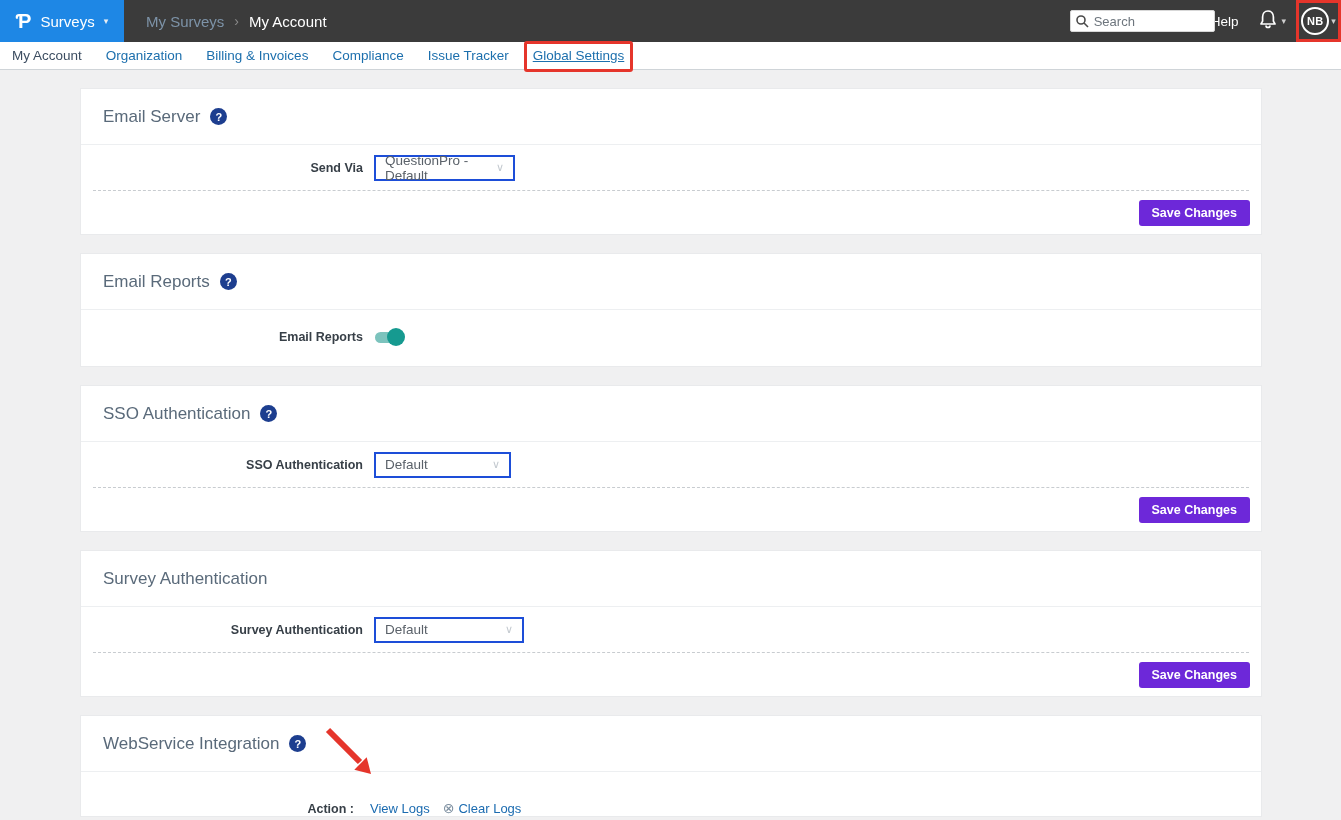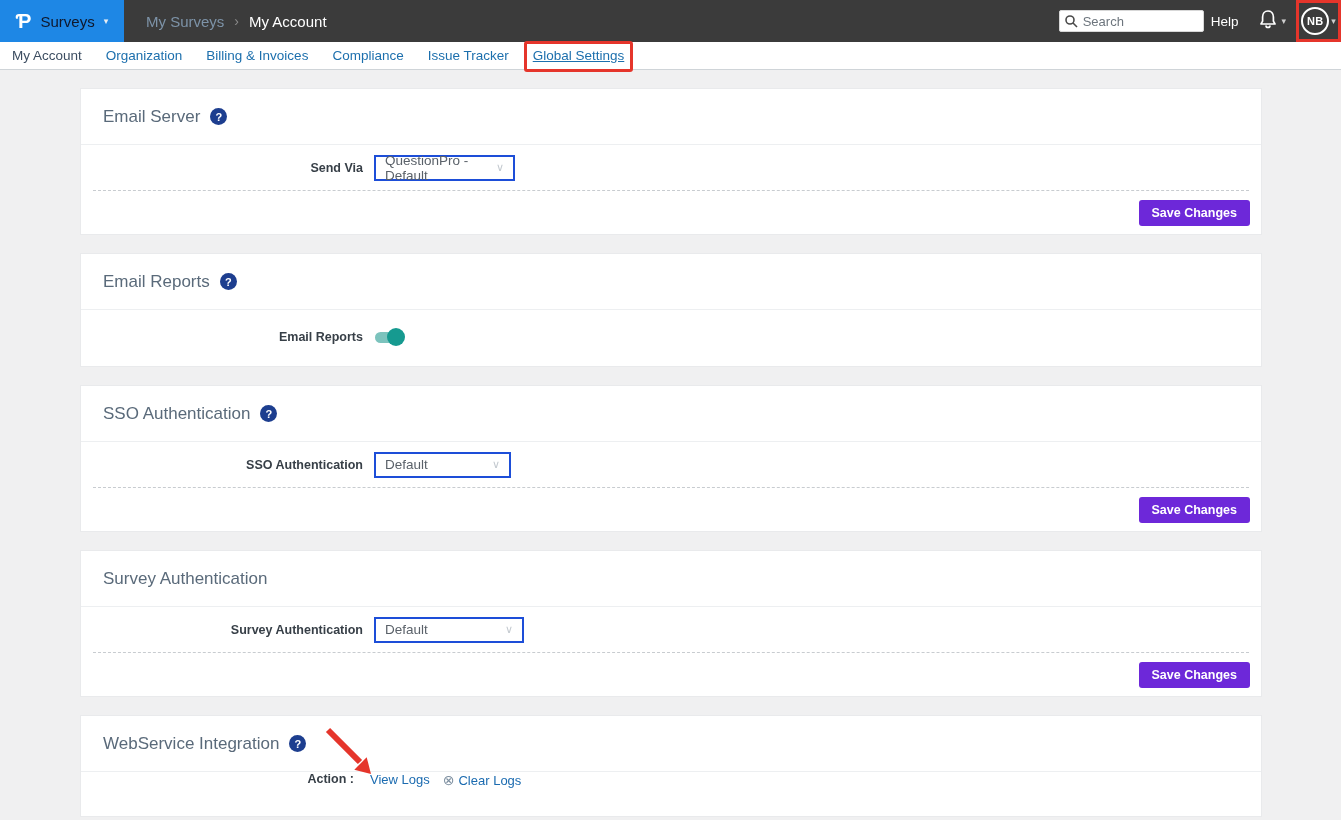--- a/index.html
+++ b/index.html
@@ -3,28 +3,28 @@
 <meta charset="utf-8">
 <style>
   * { margin:0; padding:0; box-sizing:border-box; }
   html,body { width:1341px; height:820px; }
   body { font-family:"Liberation Sans", sans-serif; background:#f0f0f1; overflow:hidden; }
 
   
   .topbar { height:42px; background:#3b3b3b; display:flex; align-items:center; position:relative; }
   .logo-area { width:124px; height:42px; background:#1e87e5; display:flex; align-items:center; justify-content:center; gap:9px; cursor:pointer; flex:none; }
   .logo-glyph { color:#fff; font-size:20px; font-weight:bold; line-height:1; }
-  .product-label { color:#0f172a; font-size:15px; }
+  .product-label { color:#ffffff; font-size:15px; }
   .caret { font-size:9px; color:#e8edf2; line-height:1; }
   .breadcrumb { display:flex; align-items:center; gap:10px; margin-left:22px; font-size:15px; }
   .crumb-parent { color:#7d93a8; }
   .crumb-sep { color:#8a8a8a; font-size:14px; }
   .crumb-current { color:#fff; }
   .topbar-right { margin-left:auto; display:flex; align-items:center; height:42px; }
-  .searchbox { position:relative; width:127px; height:22px; margin-right:25px; }
+  .searchbox { position:relative; width:127px; height:22px; margin-right:14px; }
   .searchbox input { width:145px; height:22px; border:1px solid #d7d7d7; border-radius:2px; padding:0 6px 0 23px; font-size:13px; color:#333; font-family:"Liberation Sans",sans-serif; outline:none; }
   .searchbox input::placeholder { color:#6d757d; }
   .search-icon { position:absolute; left:5px; top:4px; }
   .help-label { color:#fff; font-size:13.5px; margin-right:20px; cursor:pointer; }
   .bell-wrap { display:flex; align-items:center; gap:3px; margin-right:10px; cursor:pointer; }
   .avatar-wrap { width:45px; height:42px; border:3px solid #e5352b; display:flex; align-items:center; justify-content:center; gap:2px; cursor:pointer; }
   .avatar-circle { width:28px; height:28px; border:2px solid #fff; border-radius:50%; color:#fff; font-size:11px; font-weight:bold; display:flex; align-items:center; justify-content:center; flex:none; letter-spacing:.3px; }
 
   
   .tabbar { height:28px; background:#fff; border-bottom:1px solid #cfd4d8; display:flex; align-items:center; padding-left:12px; gap:24px; position:relative; }
@@ -48,21 +48,21 @@
   .dashed-sep { border-top:1px dashed #c8ccd0; margin:0 12px; height:0; }
   .card-footer { height:43px; display:flex; align-items:center; justify-content:flex-end; padding-right:11px; }
   .save-btn { background:#6d28d9; border:none; color:#fff; font-size:12.5px; font-weight:bold; font-family:"Liberation Sans",sans-serif; padding:6px 13px; border-radius:3px; cursor:pointer; }
 
   .toggle-body { padding:9px 0 12px 0; }
   .toggle-row { display:flex; align-items:center; height:35px; }
   .toggle { position:relative; width:30px; height:18px; margin-left:12px; cursor:pointer; flex:none; }
   .toggle .track { position:absolute; left:0; top:4px; width:27px; height:11px; border-radius:6px; background:#7cc3bd; }
   .toggle .knob { position:absolute; right:0; top:0; width:18px; height:18px; border-radius:50%; background:#169a90; }
 
-  .action-row { display:flex; align-items:flex-start; height:44px; font-size:13px; }
+  .action-row { display:flex; align-items:flex-end; height:44px; font-size:13px; }
   .action-label { width:273px; text-align:right; font-size:12.5px; font-weight:bold; color:#373f47; flex:none; }
   .loglink { color:#1b6bb0; cursor:pointer; }
   .view-logs { margin-left:16px; }
   .clear-wrap { display:flex; align-items:center; gap:4px; margin-left:13px; }
   .clear-icon { color:#7d8fa0; font-size:14px; }
 
   .arrow-annotation { position:absolute; left:242px; top:10px; z-index:4; pointer-events:none; }
 </style>
 </head>
 <body>

